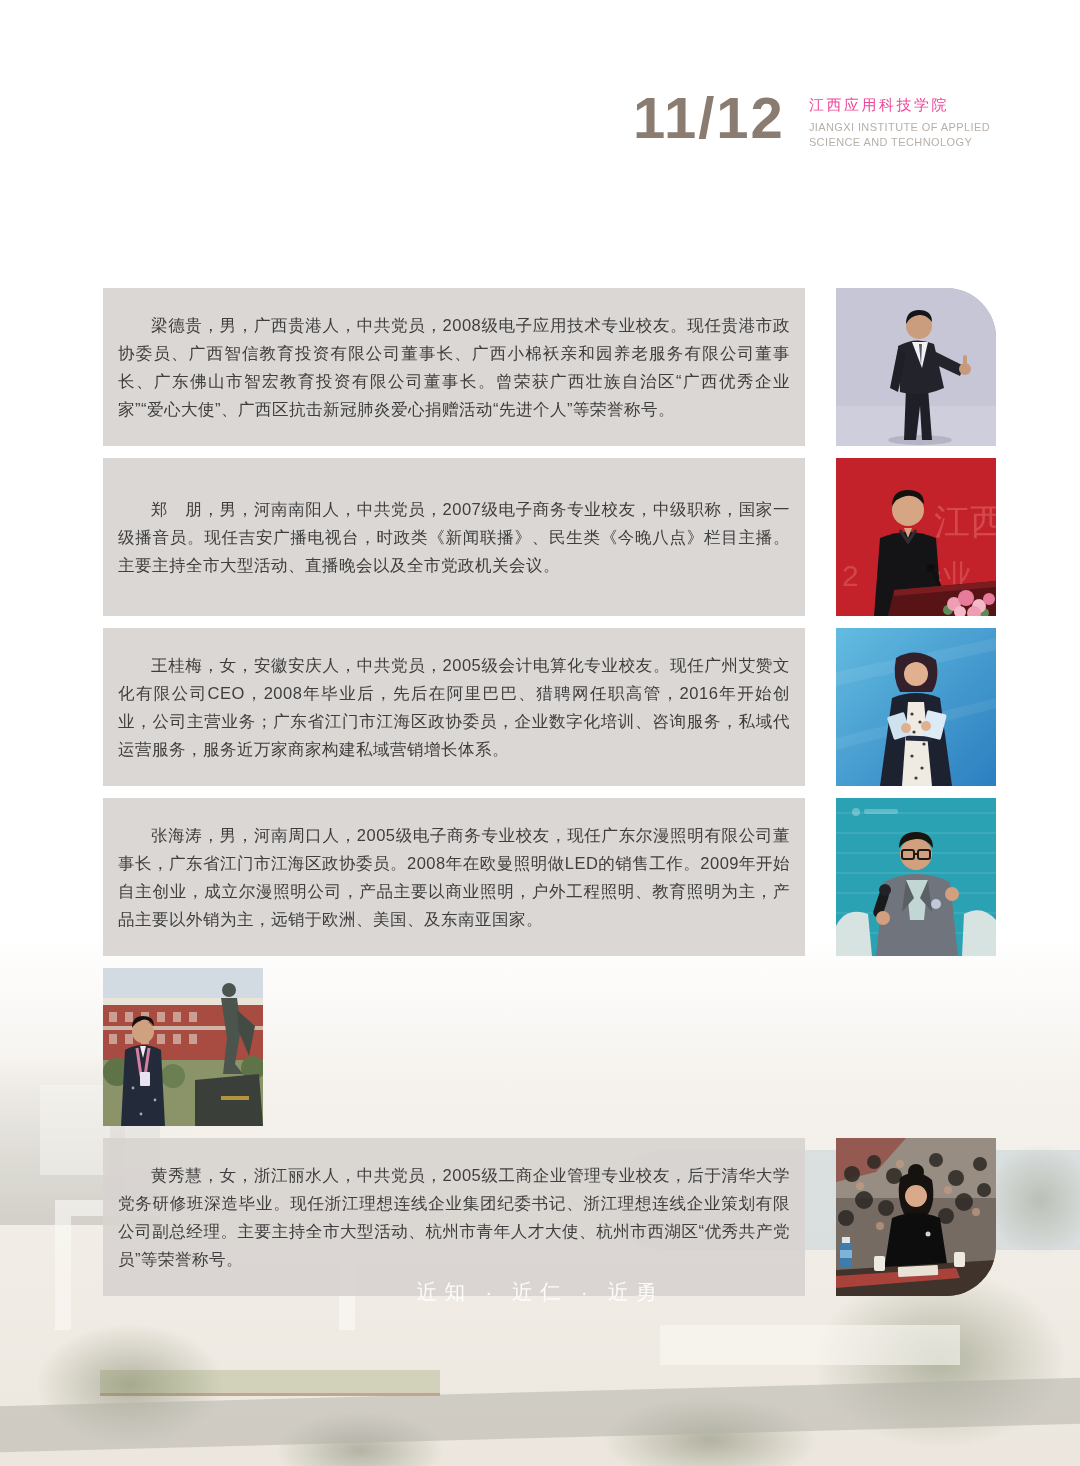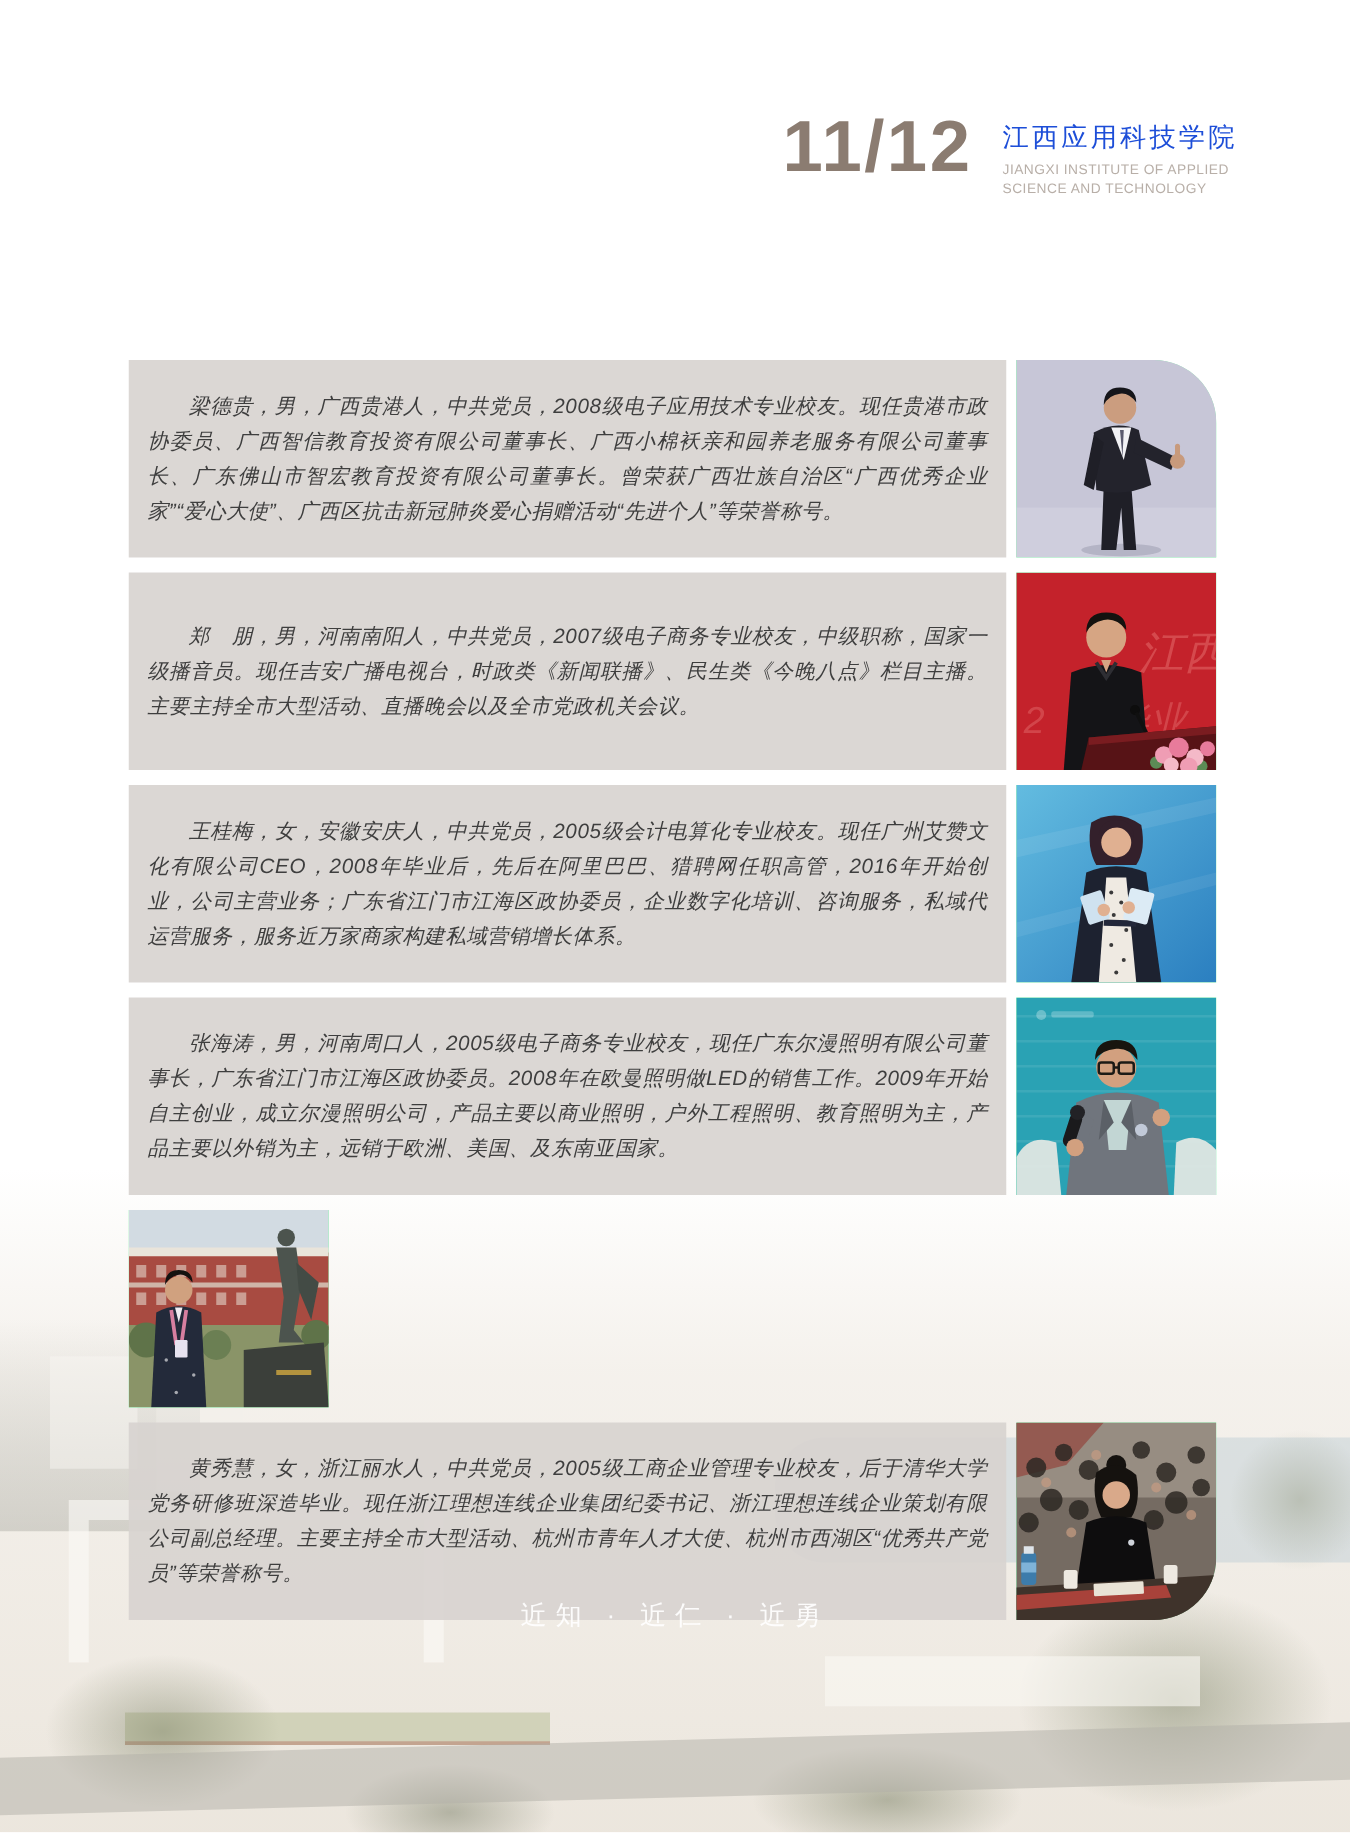--- a/index.html
+++ b/index.html
@@ -31,32 +31,32 @@
   .bg-tree3  { left:770px; top:1240px; width:340px; height:240px; background:radial-gradient(closest-side,rgba(132,138,110,0.55),rgba(132,138,110,0) 74%); }
   .bg-tree4  { left:960px; top:1120px; width:160px; height:160px; background:radial-gradient(closest-side,rgba(140,146,120,0.4),rgba(140,146,120,0) 70%); }
   .bg-tree5  { left:240px; top:1395px; width:240px; height:110px; background:radial-gradient(closest-side,rgba(110,116,92,0.45),rgba(110,116,92,0) 70%); }
 
   
   .header { position:absolute; top:86px; left:0; width:100%; z-index:2;
             display:flex; justify-content:flex-end; align-items:flex-start;
             padding-right:90px; gap:24px; }
   .page-number { font-size:58px; line-height:1.1; font-weight:bold; color:#8b7c71; letter-spacing:2px; }
   .inst { padding-top:10px; }
-  .inst-cn { font-size:21px; color:#1d4ed8; letter-spacing:2.5px; }
+  .inst-cn { font-size:15px; color:#ec4899; letter-spacing:2.5px; }
   .inst-en { margin-top:5px; font-size:11px; line-height:15px; color:#b8afa8; letter-spacing:0.4px; }
 
   
   .rows { position:absolute; top:288px; left:103px; z-index:2;
           display:flex; flex-direction:column; gap:12px; }
-  .row  { display:flex; gap:8px;font-style:italic; }
+  .row  { display:flex; gap:31px; }
   .tbox { width:702px; height:158px; background:rgba(215,211,207,0.9);
           display:flex; align-items:center; padding:6px 15px; }
   .tbox p { font-size:16.5px; line-height:28px; color:#3e3e3e; letter-spacing:0.5px;
             text-indent:2em; text-align:justify; }
-  .photo { width:160px; height:158px; flex:none; overflow:hidden; background:#86efac; }
+  .photo { width:160px; height:158px; flex:none; overflow:hidden; background:#a3a3a3; }
   .photo svg { display:block; }
   .photo--r-top    { border-radius:0 50px 0 0; }
   .photo--r-bottom { border-radius:0 0 50px 0; }
 
   
   .motto { position:absolute; top:1278px; left:0; width:100%; text-align:center; z-index:3;
            font-size:21px; letter-spacing:7px; color:rgba(255,255,255,0.9); }
 </style>
 </head>
 <body>

